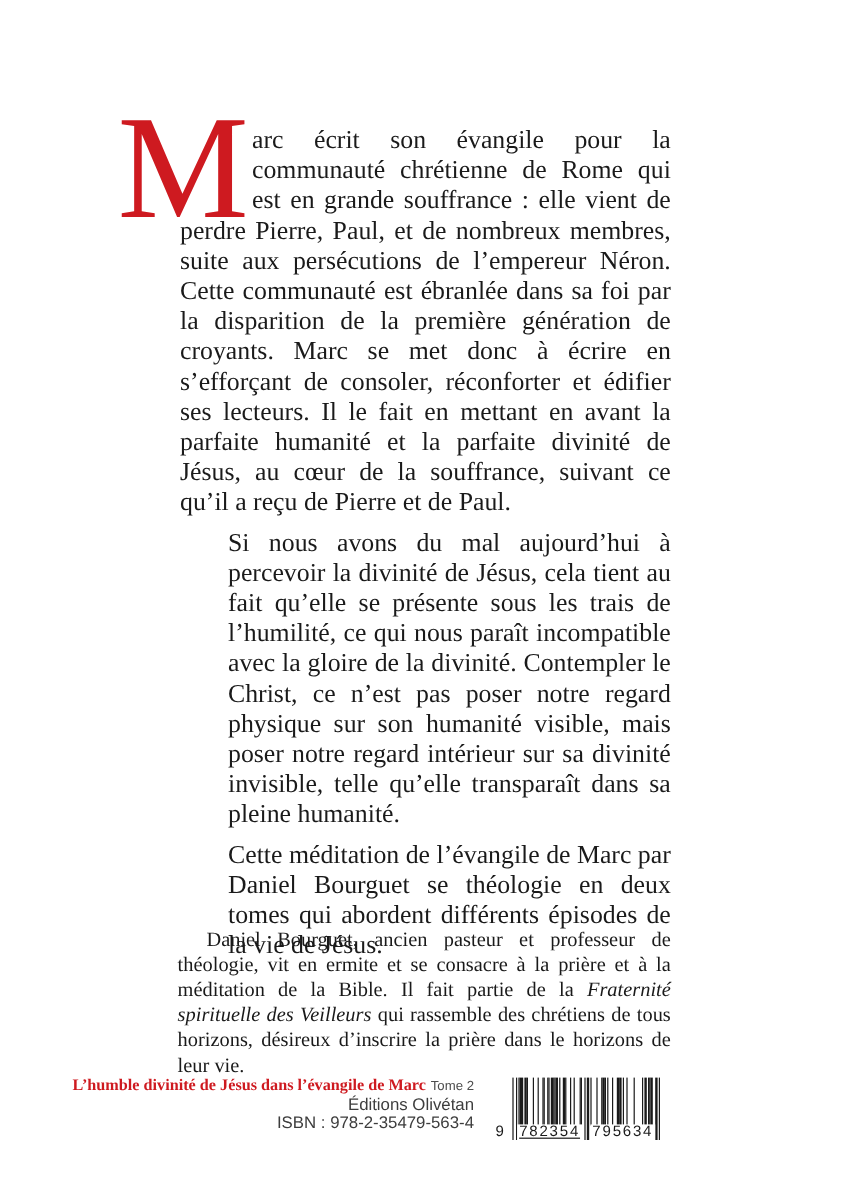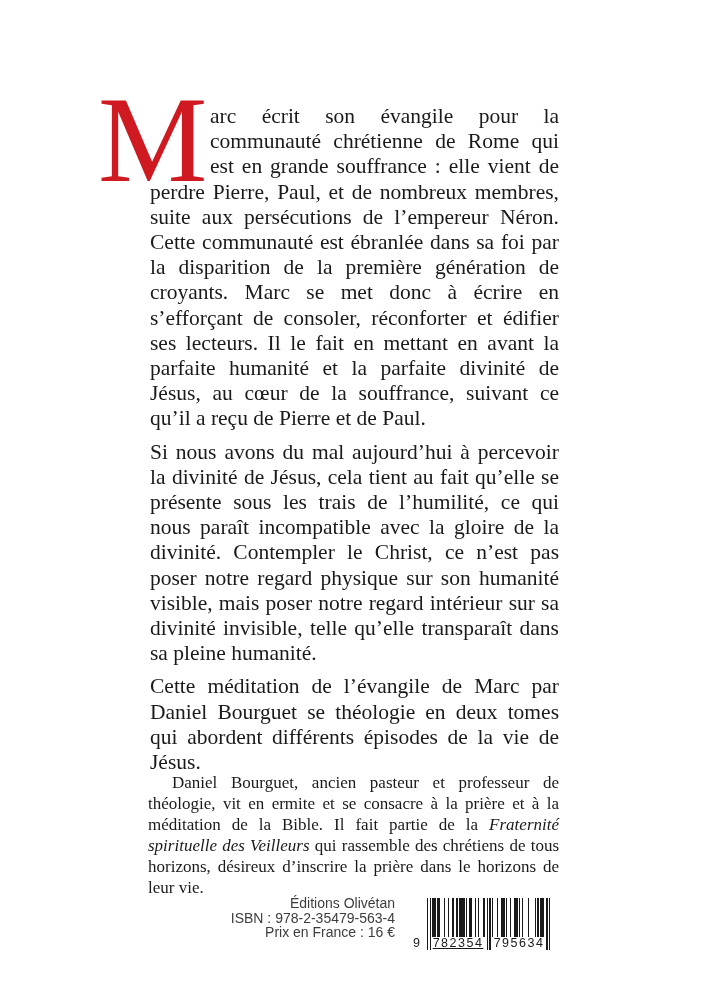--- a/index.html
+++ b/index.html
@@ -14,21 +14,21 @@
     position:relative;width:701px;height:1000px;background:#ffffff;
     overflow:hidden;font-family:"Liberation Serif","DejaVu Serif",serif;
   }
   
   .synopsis{position:absolute;left:150px;top:104px;width:409px;}
   .body-p{
     font-family:"Liberation Serif","DejaVu Serif",serif;
     font-size:21.5px;line-height:25.2px;color:var(--body-text);
     text-align:justify;margin:0;
   }
-  .body-p + .body-p{margin-top:8px;}
+  .body-p + .body-p{margin-top:8px;margin-left:40px;}
   .dropcap-box{float:left;width:112px;height:72px;margin-left:-52px;position:relative;}
   .dropcap-glyph{
     position:absolute;left:0;top:-26px;
     font-family:"Liberation Serif","DejaVu Serif",serif;
     font-size:123px;line-height:1;color:var(--accent);
   }
   
   .bio{position:absolute;left:148px;top:772px;width:411px;}
   .bio-p{
     font-family:"Liberation Serif","DejaVu Serif",serif;
@@ -82,23 +82,26 @@
     <p class="body-p">Si nous avons du mal aujourd’hui à percevoir la divinité de Jésus, cela tient au fait qu’elle se présente sous les trais de l’humilité, ce qui nous paraît incompatible avec la gloire de la divinité. Contempler le Christ, ce n’est pas poser notre regard physique sur son humanité visible, mais poser notre regard intérieur sur sa divinité invisible, telle qu’elle transparaît dans sa pleine humanité.</p>
     <p class="body-p">Cette méditation de l’évangile de Marc par Daniel Bourguet se théologie en deux tomes qui abordent différents épisodes de la vie de Jésus.</p>
   </main>
 
   <section class="bio">
     <p class="bio-p"><b>Daniel Bourguet</b><span>, ancien pasteur et professeur de théologie, vit en ermite et se consacre à la prière et à la méditation de la Bible. Il fait partie de la </span><i>Fraternité spirituelle des Veilleurs</i><span> qui rassemble des chrétiens de tous horizons, désireux d’inscrire la prière dans le horizons de leur vie.</span></p>
   </section>
 
   <footer>
     <div class="imprint">
+      <div class="title-line">
+        <span class="book-title">L’humble divinité de Jésus dans l’évangile de Marc</span>
+        <span class="tome">Tome 2</span>
+      </div>
       <div class="imprint-line">Éditions Olivétan</div>
       <div class="imprint-line">ISBN : 978-2-35479-563-4</div>
-      <div class="imprint-line">Prix en France : 16 €</div>
     </div>
 
     <div class="barcode">
       <div class="bars" id="barcode-bars">
           <div class="module on guard"></div>
           <div class="module guard"></div>
           <div class="module on guard"></div>
           <div class="module"></div>
           <div class="module on"></div>
           <div class="module on"></div>

